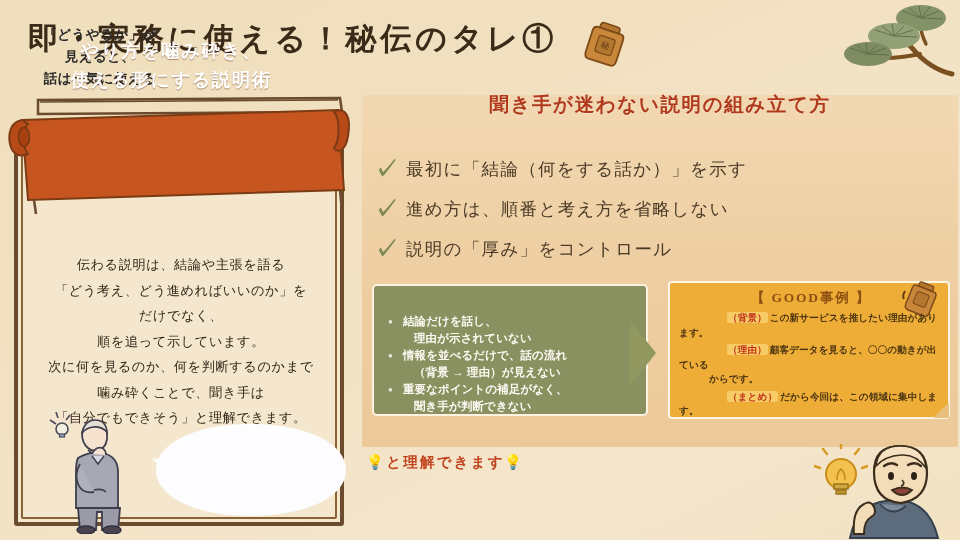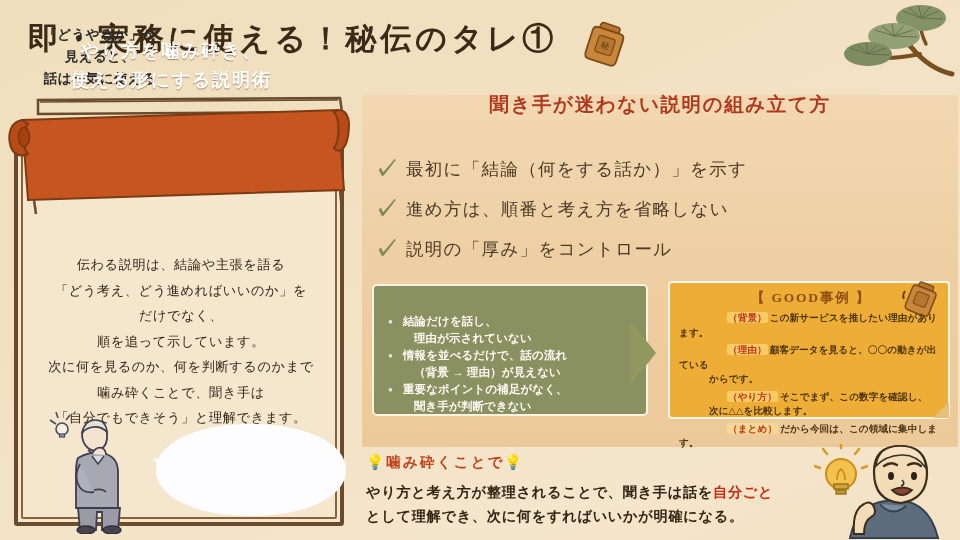--- a/index.html
+++ b/index.html
@@ -389,35 +389,27 @@
     </svg>
     <div id="good-list">
       <span class="good-item">
         <span class="tag">（背景）</span><span>この新サービスを推したい理由があります。</span>
       </span>
       <span class="good-item">
         <span class="tag">（理由）</span><span>顧客データを見ると、〇〇の動きが出ている</span>
         <span class="cont">からです。</span>
       </span>
       <span class="good-item">
-        <span class="tag">（やり方）</span><span>そこでまず、この数字を確認し、</span>
-        <span class="cont">次に△△を比較します。</span>
-      </span>
-      <span class="good-item">
         <span class="tag">（まとめ）</span><span>だから今回は、この領域に集中します。</span>
       </span>
     </div>
     <div id="good-fold"></div>
   </div>
 
-  <div id="effect-title">💡噛み砕くことで💡</div>
-  <div id="effect-body">
-    <span class="ln"><span>やり方と考え方が整理されることで、聞き手は話を</span><span class="hl">自分ごと</span></span>
-    <span class="ln">として理解でき、次に何をすればいいかが明確になる。</span>
-  </div>
+  <div id="effect-title">💡と理解できます💡</div>
 
   <svg id="bulb-big" viewBox="0 0 54 62">
     <g stroke="#d89a22" stroke-width="2.4" stroke-linecap="round">
       <path d="M27 4 L27 -2 M13 10 L9 5 M41 10 L45 5 M6 24 L0 22 M48 24 L54 22"></path>
     </g>
     <circle cx="27" cy="30" r="15" fill="#f2c14e" stroke="#c98c18" stroke-width="2"></circle>
     <path d="M20 40 h14 v5 h-14 z" fill="#cfa840" stroke="#9a7418" stroke-width="1.5"></path>
     <path d="M22 46 h10 v4 h-10 z" fill="#bd9736" stroke="#9a7418" stroke-width="1.3"></path>
     <path d="M23 36 q0 -8 4 -11 q4 3 4 11" fill="none" stroke="#c98c18" stroke-width="1.6"></path>
   </svg>

